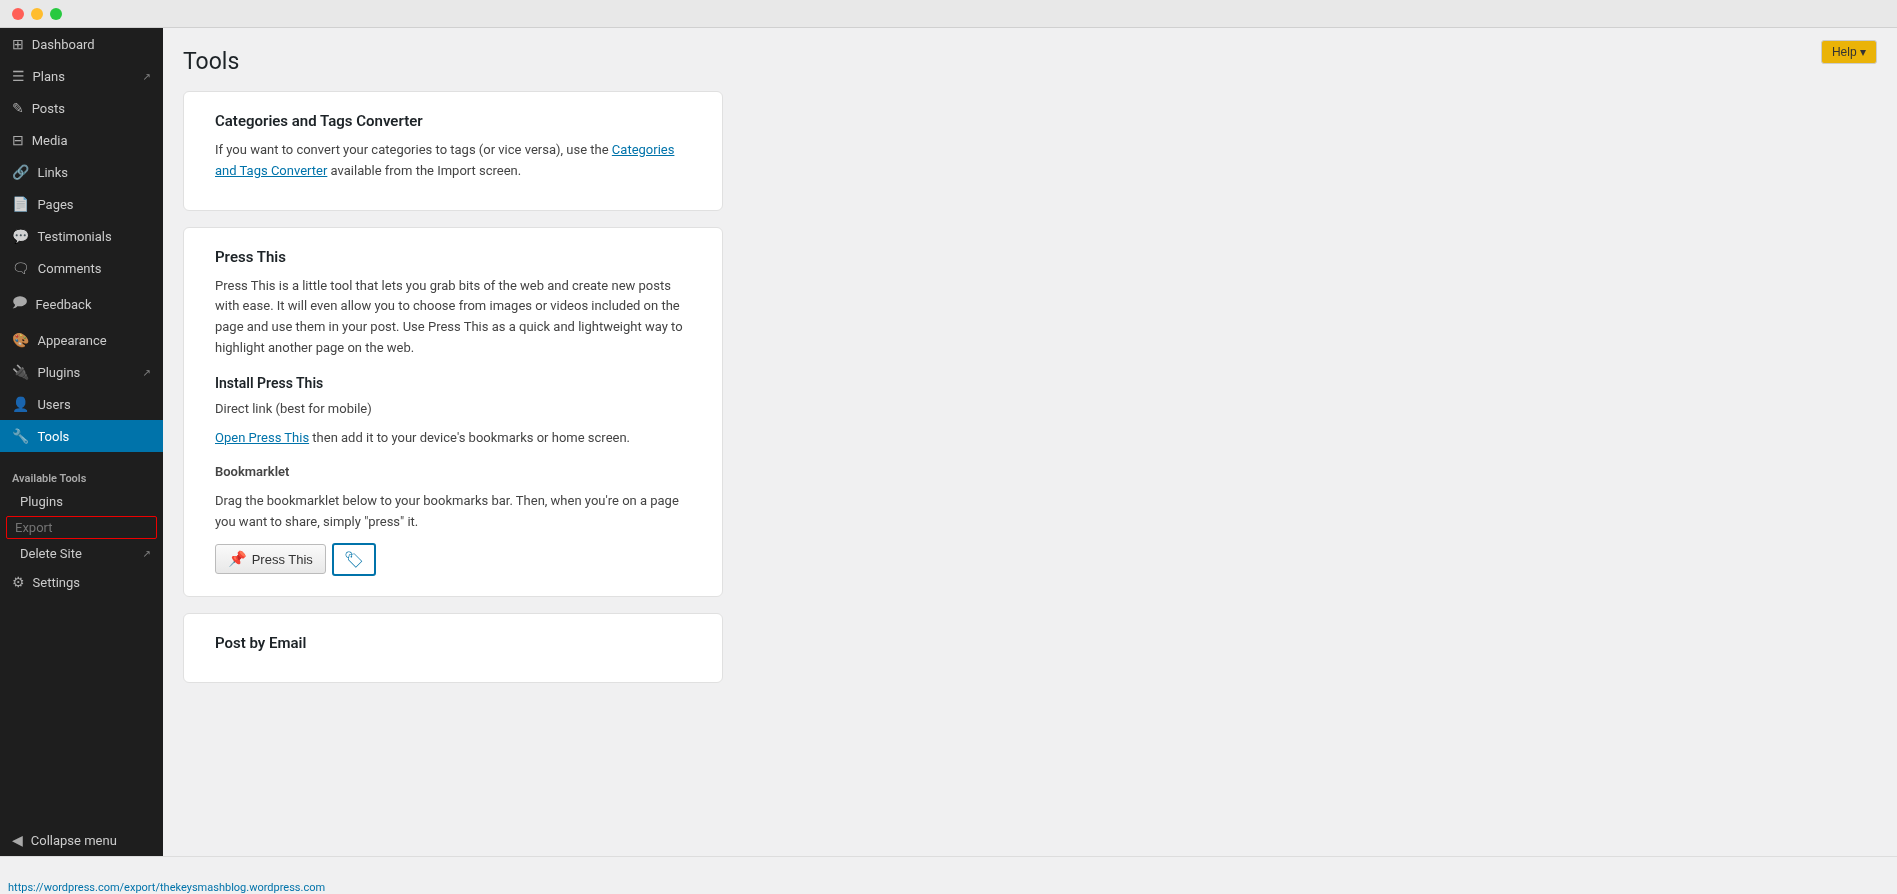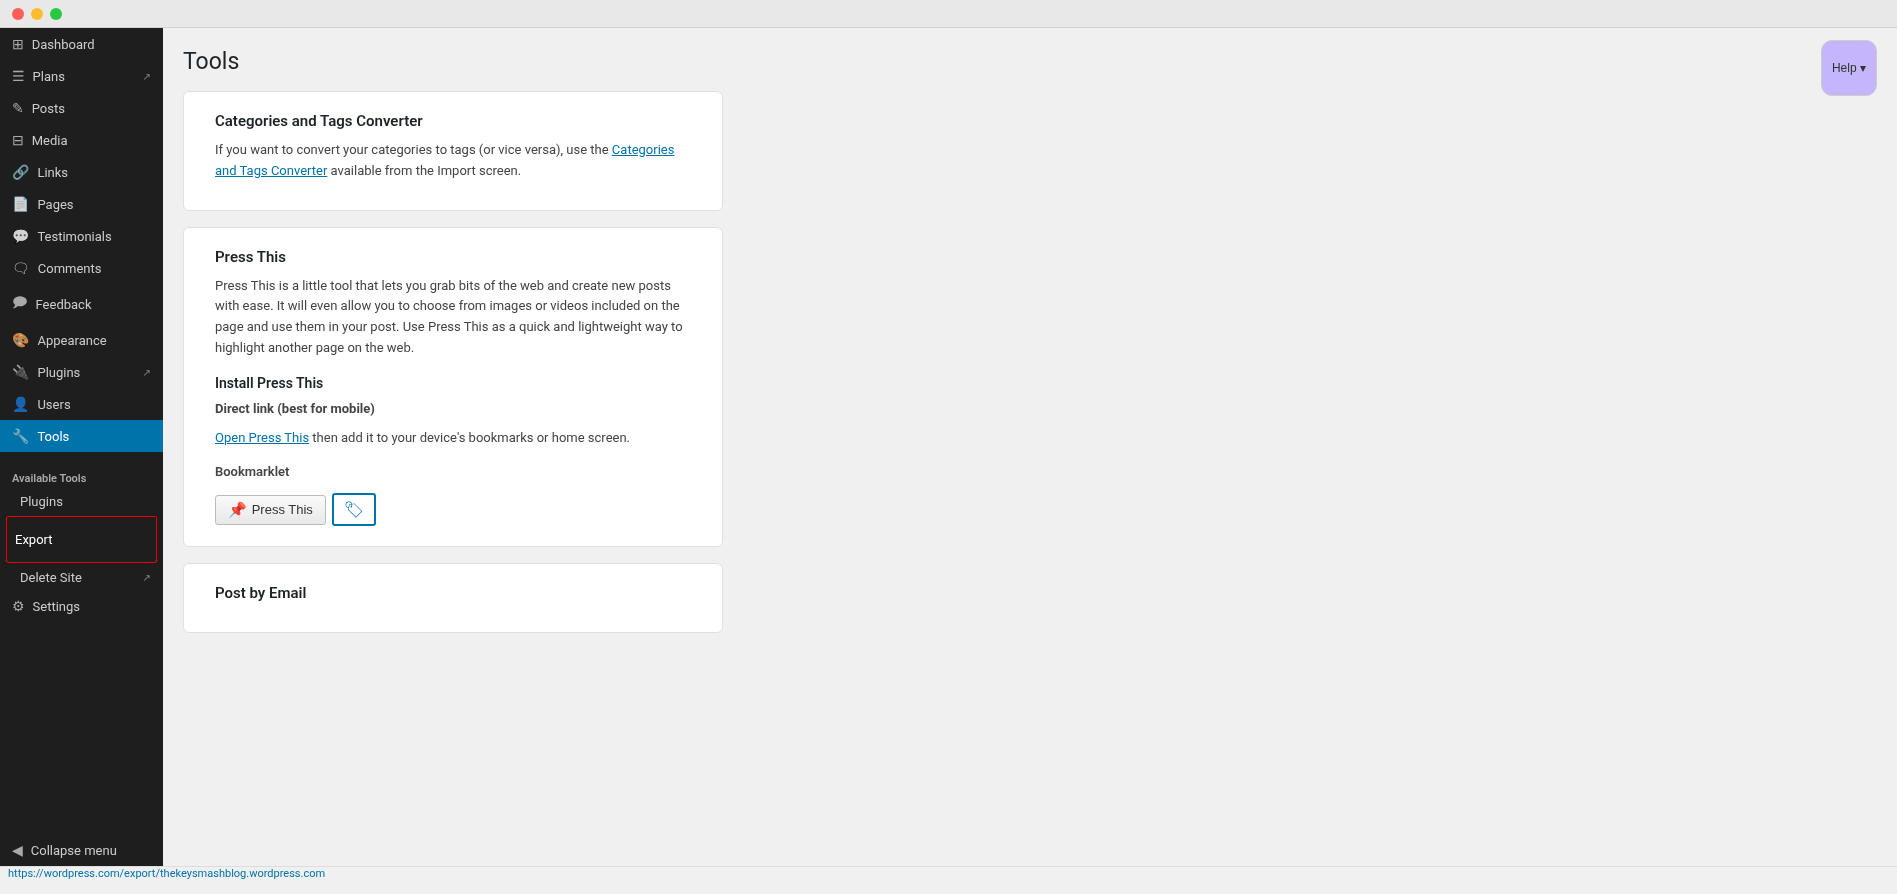--- a/index.html
+++ b/index.html
@@ -59,45 +59,45 @@
     .sidebar-sub-item {
       display: flex;
       align-items: center;
       padding: 5px 12px 5px 20px;
       cursor: pointer;
       font-size: 13px;
       color: #ccc;
       gap: 6px;
     }
     .sidebar-sub-item.highlighted {
-      color: #ffffff;
+      color: #737373;
       border: 1.5px solid #e00;
       margin: 2px 6px;
-      padding: 15px 8px;
+      padding: 3px 8px;
       border-radius: 2px;
     }
 
     
     .main-content {
       flex: 1;
       overflow-y: auto;
       padding: 20px 20px 20px 20px;
       background: #f0f0f1;
       position: relative;
     }
 
     
     .help-btn {
       position: absolute;
       top: 12px;
       right: 20px;
-      background: #c4b5fd;
+      background: #eab308;
       border: 1px solid #ccc;
-      border-radius: 11px;
-      padding: 20px 10px;
+      border-radius: 3px;
+      padding: 4px 10px;
       font-size: 12px;
       cursor: pointer;
       color: #333;
     }
 
     .page-title {
       font-size: 23px;
       font-weight: 400;
       color: #1d2327;
       margin-bottom: 16px;
@@ -126,21 +126,21 @@
     }
     .card a { color: #0073aa; text-decoration: underline; }
 
     .install-title {
       font-size: 14px;
       font-weight: 600;
       color: #1d2327;
       margin: 16px 0 8px 0;
     }
     .direct-link-label {
-      font-weight: 700;
+      font-weight: 400;
       color: #1d2327;
       margin-bottom: 4px;
       font-size: 13px;
     }
     .bookmarklet-label {
       font-weight: 600;
       color: #1d2327;
       margin: 14px 0 6px 0;
       font-size: 13px;
     }
@@ -169,25 +169,25 @@
       border: 2px solid #0073aa;
       border-radius: 3px;
       padding: 5px 10px;
       cursor: pointer;
       font-size: 16px;
       color: #0073aa;
     }
 
     
     .statusbar {
-      height: 28px;
+      height: 38px;
       background: #f0f0f1;
       border-top: 1px solid #ddd;
       display: flex;
-      align-items: flex-start;
+      align-items: flex-end;
       padding: 0 8px;
       font-size: 11px;
       color: #0073aa;
       flex-shrink: 0;
     }
   </style>
 </head>
 <body>
 
 <div class="titlebar">
@@ -296,20 +296,21 @@
       <p>Press This is a little tool that lets you grab bits of the web and create new posts with ease. It will even allow you to choose from images or videos included on the page and use them in your post. Use Press This as a quick and lightweight way to highlight another page on the web.</p>
 
       <div class="install-title">Install Press This</div>
 
       <p class="direct-link-label">Direct link (best for mobile)</p>
       <p>
         <a href="#">Open Press This</a><span> then add it to your device's bookmarks or home screen.</span>
       </p>
 
       <p class="bookmarklet-label">Bookmarklet</p>
+      <p>Drag the bookmarklet below to your bookmarks bar. Then, when you're on a page you want to share, simply "press" it.</p>
 
       <div class="press-this-buttons">
         <button class="press-this-btn">
           <span class="pt-icon">📌</span>
           <span>Press This</span>
         </button>
         <button class="bookmarklet-icon-btn">
           <span>🏷</span>
         </button>
       </div>

